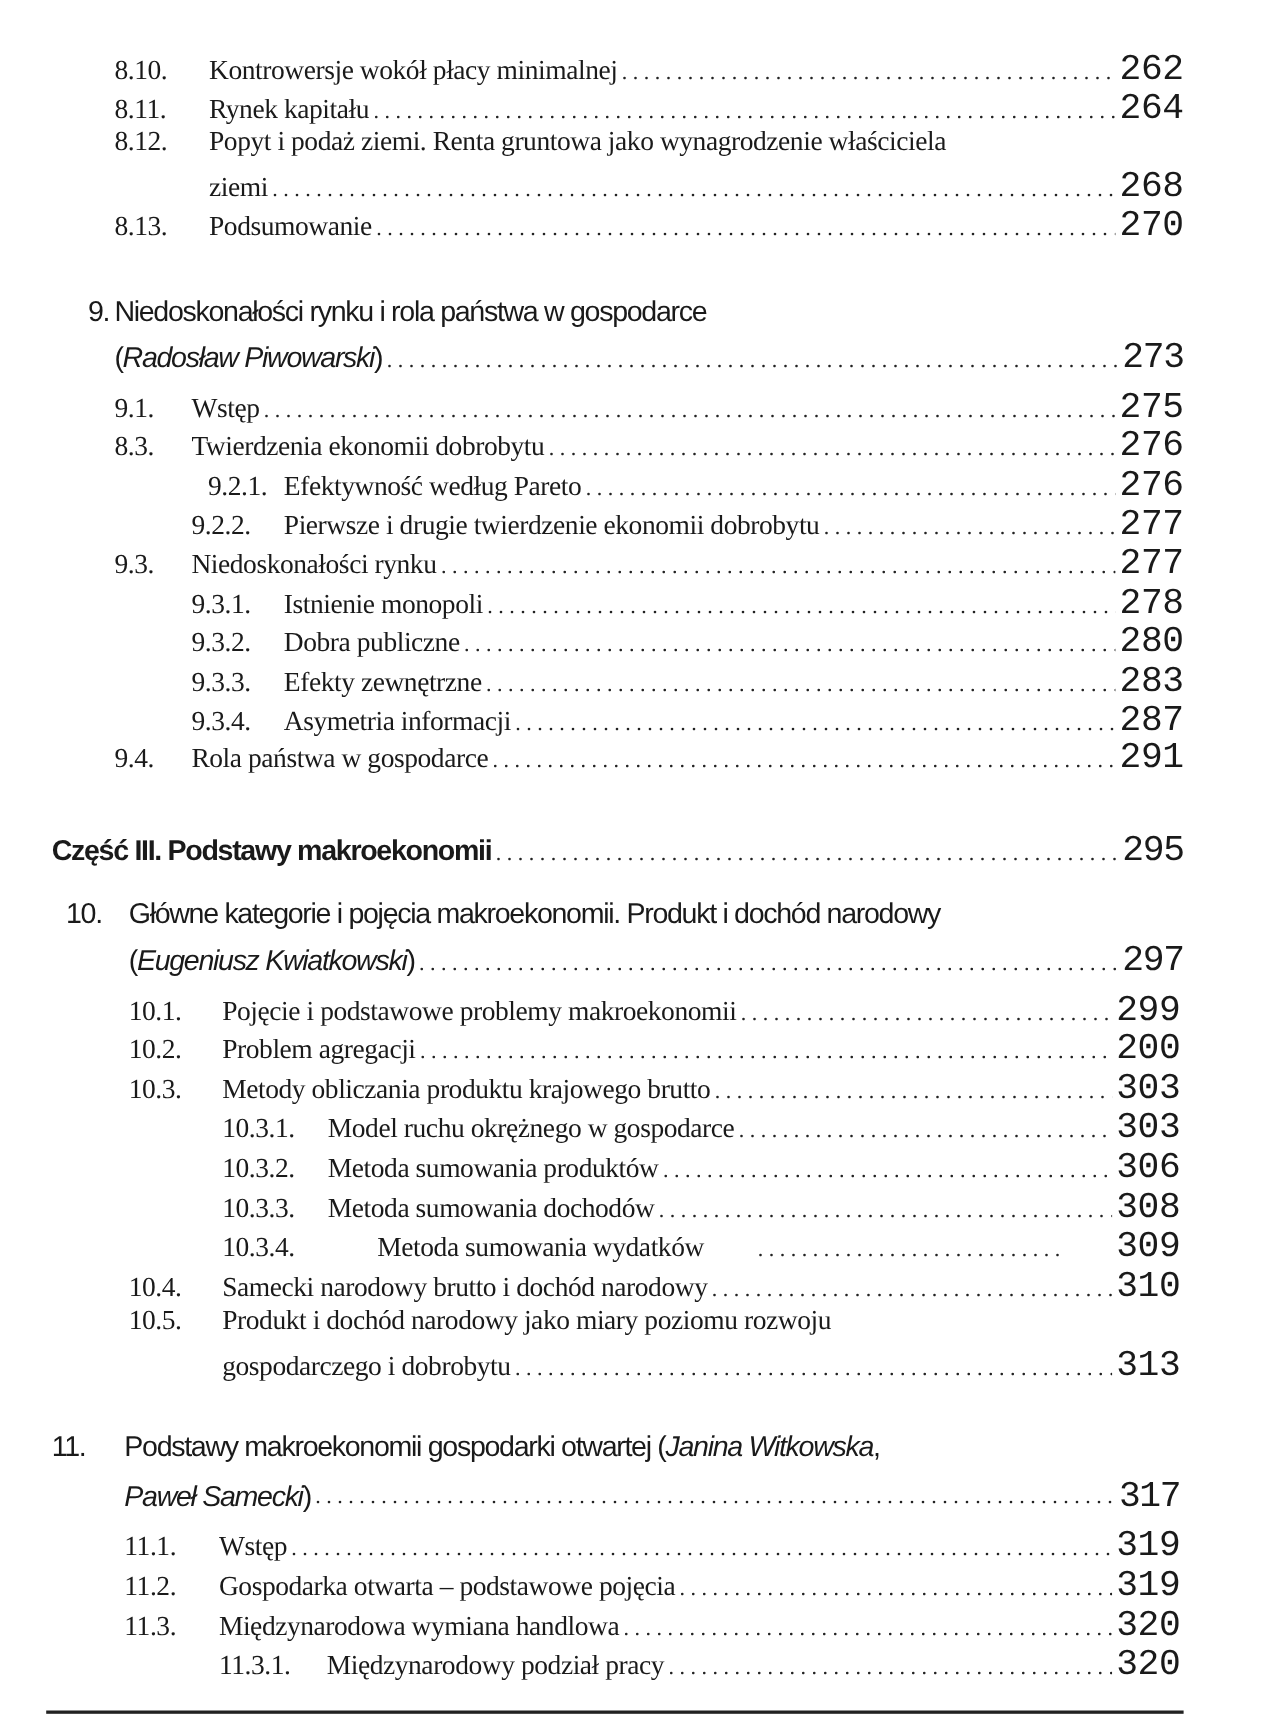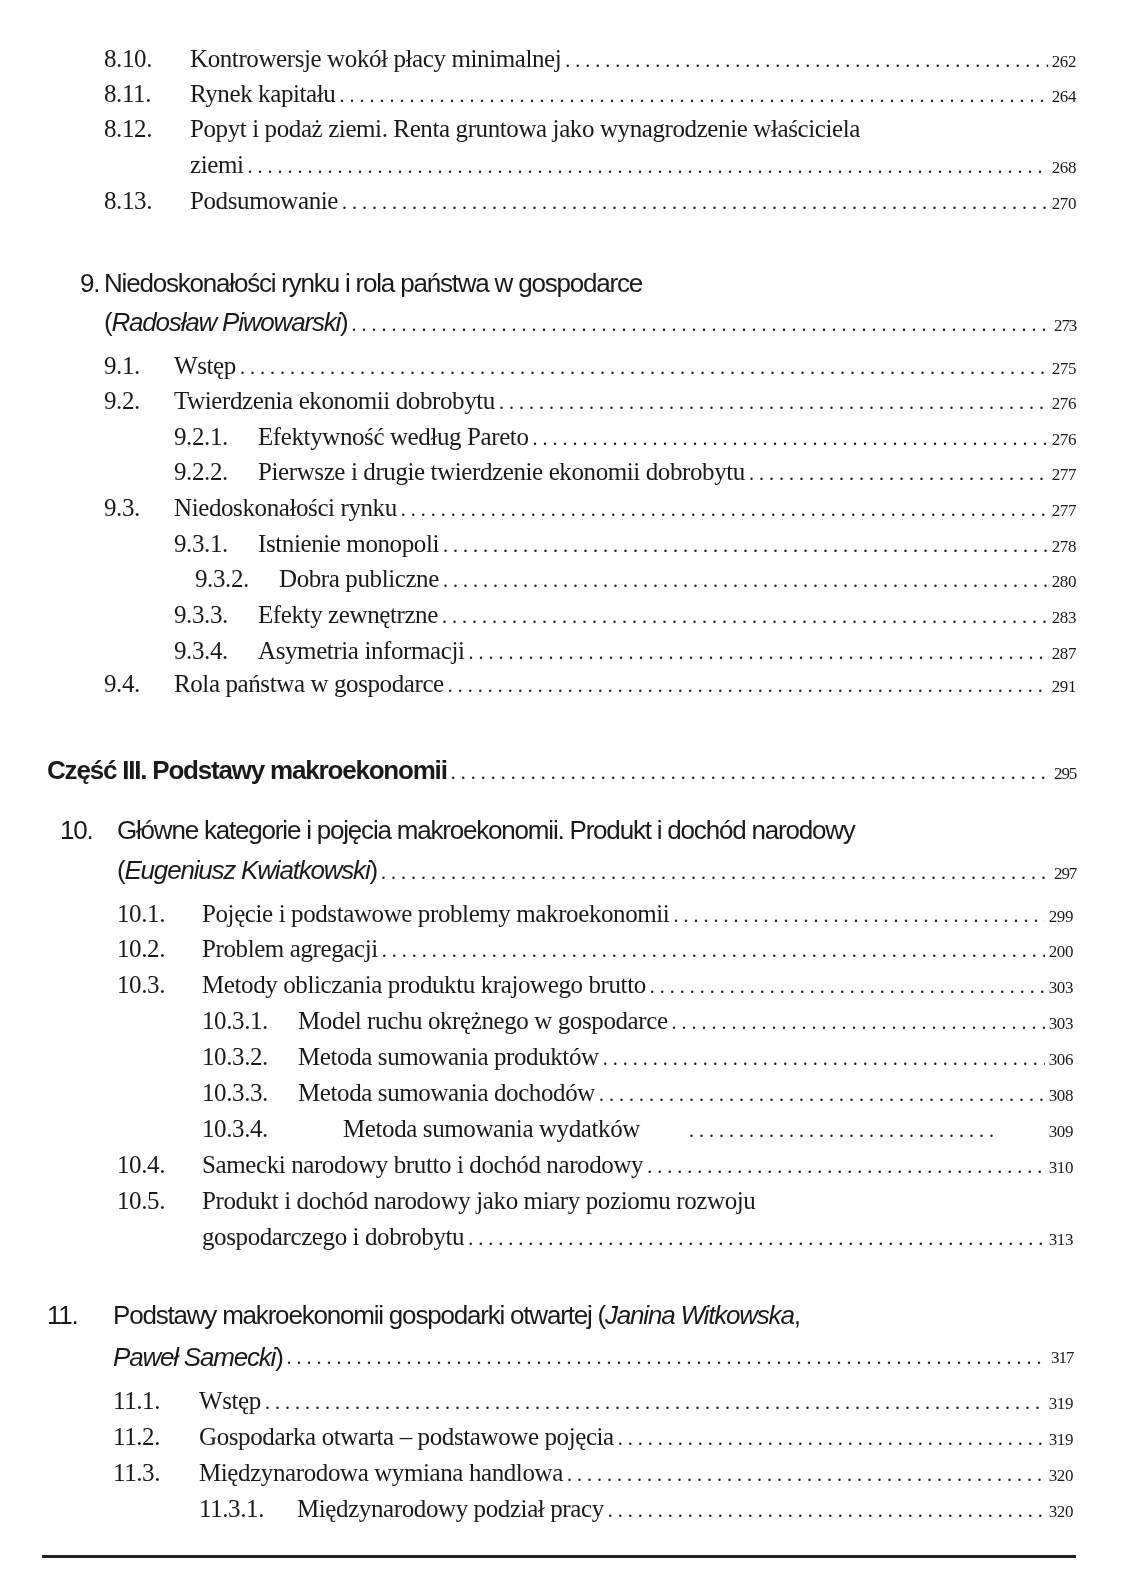--- a/index.html
+++ b/index.html
@@ -5,21 +5,21 @@
   html, body { margin:0; padding:0; background:#ffffff; }
   body { width:1146px; height:1578px; position:relative; overflow:hidden; color:#1a1a1a; }
   .page { position:absolute; left:0; top:0; width:1146px; height:1578px; }
   .row { position:absolute; display:flex; align-items:baseline; white-space:nowrap; }
   .serif { font-family:"Liberation Serif", "DejaVu Serif", serif; font-size:25px; letter-spacing:-0.4px; }
   .sans { font-family:"Liberation Sans", "DejaVu Sans", sans-serif; font-size:26px; letter-spacing:-1.2px; transform-origin:left; }
   .num { display:inline-block; flex:0 0 auto; }
   .title { flex:0 0 auto; }
   .dots { flex:1 1 auto; overflow:hidden; margin:0 4px; letter-spacing:3.2px; font-family:"Liberation Serif", serif; font-size:20px; color:#222; }
   .dots::before { content:". . . . . . . . . . . . . . . . . . . . . . . . . . . . . . . . . . . . . . . . . . . . . . . . . . . . . . . . . . . . . . . . . . . . . . . . . . . . . . . . . . . . . . . . . . . . . . . . . . . . . . . . . . . . . . . . . . . . . . . ."; letter-spacing:0; }
-  .page-no { flex:0 0 auto; font-family:Liberation Serif, serif; font-size:17px; }
+  .page-no { flex:0 0 auto; font-family:Liberation Mono, monospace; font-size:33px; }
   .author { font-style:italic; }
   .bold { font-weight:bold; }
   .bottom-rule { position:absolute; left:42px; top:1555px; width:1034px; height:3px; background:#222; }
 </style>
 </head>
 <body>
 
 <div class="page">
 
   <div class="row serif" style="left:104px; top:45px; width:972px;">
@@ -66,27 +66,27 @@
   </div>
 
   <div class="row serif" style="left:104px; top:352px; width:972px;">
     <span class="num" style="width:70px;">9.1.</span>
     <span class="title">Wstęp</span>
     <span class="dots"></span>
     <span class="page-no">275</span>
   </div>
 
   <div class="row serif" style="left:104px; top:387px; width:972px;">
-    <span class="num" style="width:70px;">9.2.</span>
+    <span class="num" style="width:70px;">8.3.</span>
     <span class="title">Twierdzenia ekonomii dobrobytu</span>
     <span class="dots"></span>
     <span class="page-no">276</span>
   </div>
 
-  <div class="row serif" style="left:174px; top:423px; width:902px;">
+  <div class="row serif" style="left:174px; top:423px; width:902px;text-align:center;">
     <span class="num" style="width:84px;">9.2.1.</span>
     <span class="title">Efektywność według Pareto</span>
     <span class="dots"></span>
     <span class="page-no">276</span>
   </div>
 
   <div class="row serif" style="left:174px; top:458px; width:902px;">
     <span class="num" style="width:84px;">9.2.2.</span>
     <span class="title">Pierwsze i drugie twierdzenie ekonomii dobrobytu</span>
     <span class="dots"></span>
@@ -101,21 +101,21 @@
   </div>
 
   <div class="row serif" style="left:174px; top:530px; width:902px;">
     <span class="num" style="width:84px;">9.3.1.</span>
     <span class="title">Istnienie monopoli</span>
     <span class="dots"></span>
     <span class="page-no">278</span>
   </div>
 
   <div class="row serif" style="left:174px; top:565px; width:902px;">
-    <span class="num" style="width:84px;margin-left:21px;">9.3.2.</span>
+    <span class="num" style="width:84px;">9.3.2.</span>
     <span class="title">Dobra publiczne</span>
     <span class="dots"></span>
     <span class="page-no">280</span>
   </div>
 
   <div class="row serif" style="left:174px; top:601px; width:902px;">
     <span class="num" style="width:84px;">9.3.3.</span>
     <span class="title">Efekty zewnętrzne</span>
     <span class="dots"></span>
     <span class="page-no">283</span>

